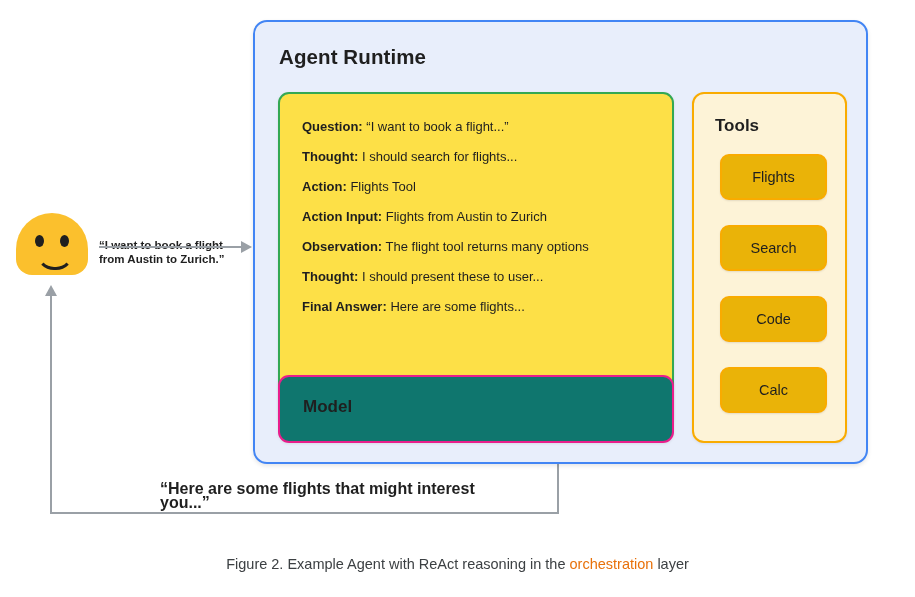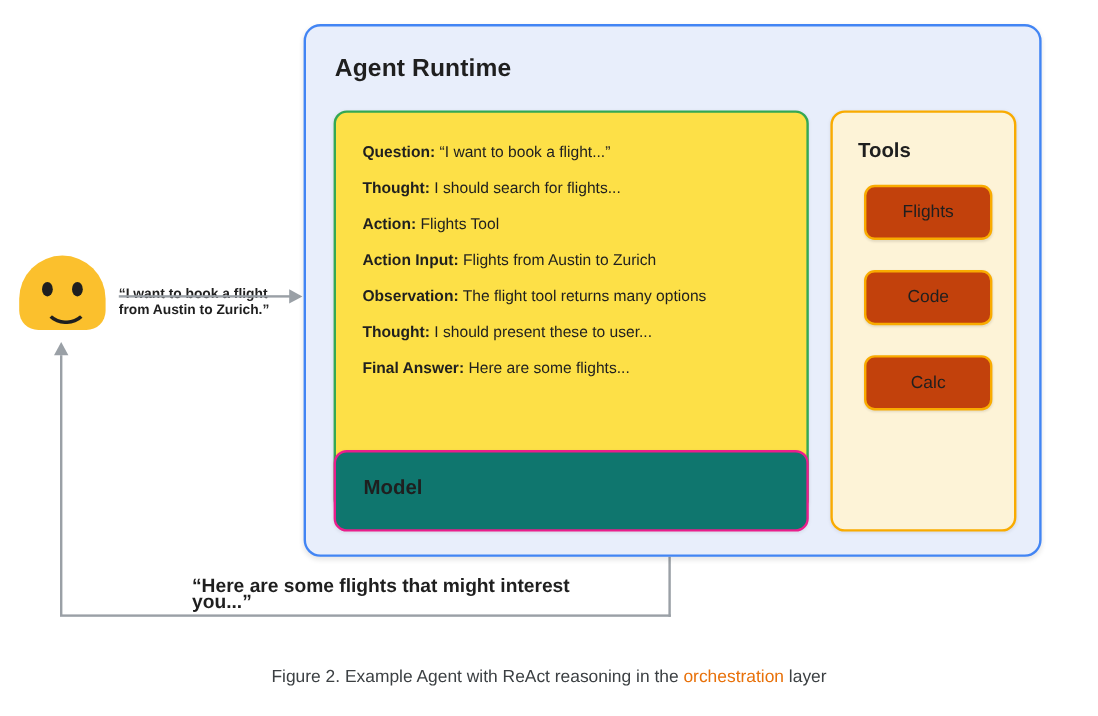--- a/index.html
+++ b/index.html
@@ -202,21 +202,21 @@
   }
   #tools-list {
     position: absolute;
     left: 26px;
     top: 60px;
     width: 107px;
   }
   .tool-btn {
     width: 107px;
     height: 46px;
-    background: #c2410c;
+    background: #eab308;
     border: 2px solid #F9AB00;
     border-radius: 9px;
     box-sizing: border-box;
     display: flex;
     align-items: center;
     justify-content: center;
     font-size: 14.5px;
     color: #1f1f1f;
     margin-bottom: 25px;
     box-shadow: 0 1px 2px rgba(0,0,0,0.10);
@@ -297,20 +297,23 @@
       <div id="model-label">Model</div>
     </div>
 
     <div id="tools-box">
       <div id="tools-title">Tools</div>
       <div id="tools-list">
         <div class="tool-btn">
           <span>Flights</span>
         </div>
         <div class="tool-btn">
+          <span>Search</span>
+        </div>
+        <div class="tool-btn">
           <span>Code</span>
         </div>
         <div class="tool-btn">
           <span>Calc</span>
         </div>
       </div>
     </div>
 
   </div>
 

